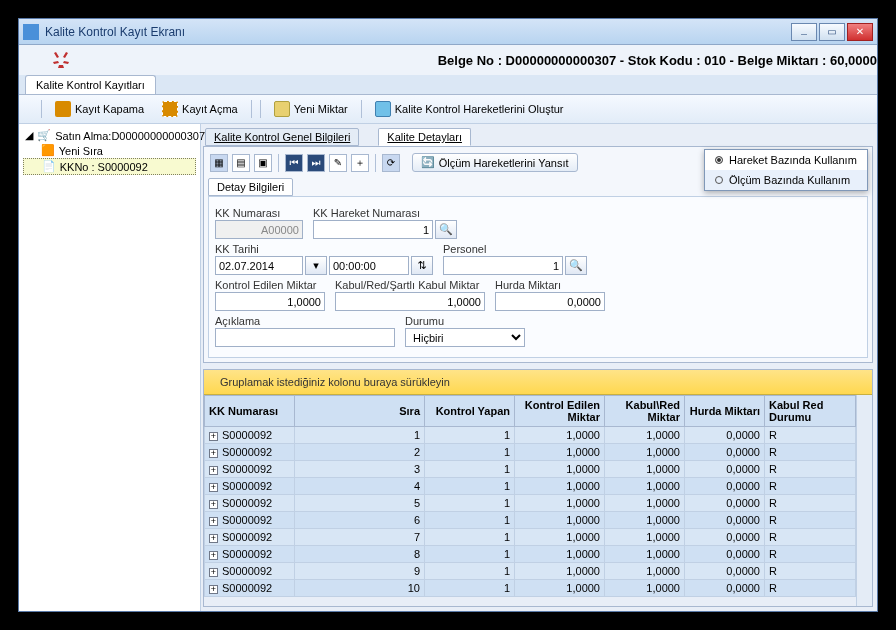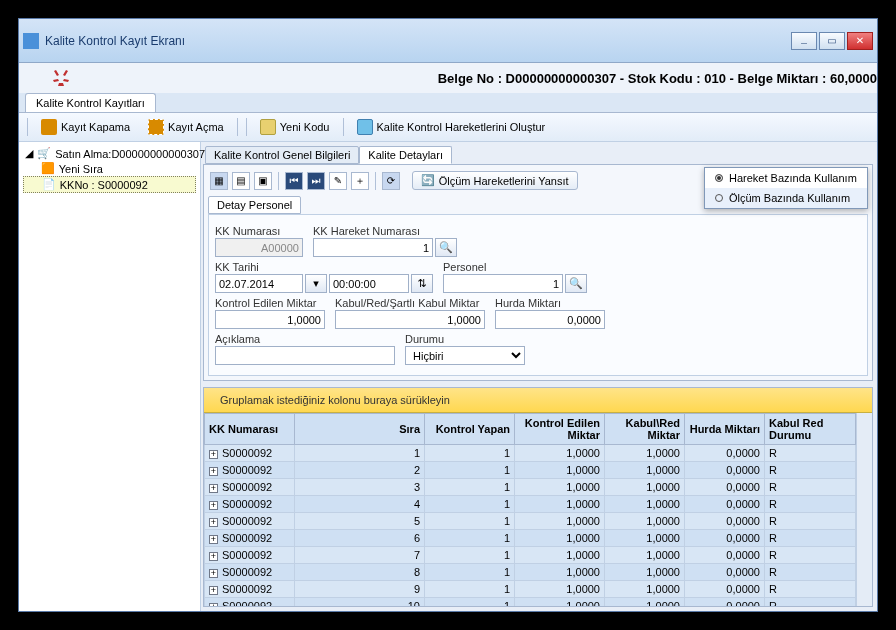--- a/index.html
+++ b/index.html
@@ -1,45 +1,45 @@
 <!DOCTYPE html>
 <html><head>
 <meta charset="utf-8">
 <style>
   * { box-sizing: border-box; margin: 0; padding: 0; font-family: Tahoma, sans-serif; font-size: 11px; }
   body { background: #000; padding: 18px; }
   .window { width: 860px; height: 594px; background: #e8eef7; border: 1px solid #5a7aa8; box-shadow: 0 6px 24px rgba(0,0,0,0.5); display: flex; flex-direction: column; }
-  .titlebar { height: 44px; background: linear-gradient(to bottom, #d4e4f7, #b8d4f0); border-bottom: 1px solid #8fa8c8; display: flex; align-items: center; padding: 0 4px; }
+  .titlebar { height: 26px; background: linear-gradient(to bottom, #d4e4f7, #b8d4f0); border-bottom: 1px solid #8fa8c8; display: flex; align-items: center; padding: 0 4px; }
   .titlebar .app-icon { width: 16px; height: 16px; background: #4a90d9; margin-right: 6px; }
   .titlebar .title { flex: 1; color: #1a3c6e; font-size: 12px; }
   .winbtns { display: flex; gap: 2px; }
   .winbtn { width: 26px; height: 18px; border: 1px solid #6a88b0; background: linear-gradient(to bottom,#f8fbff,#d0e0f0); display:flex;align-items:center;justify-content:center; font-size:10px; color:#2a4a7a;}
   .winbtn.close { background: linear-gradient(to bottom,#f08080,#d03030); color:#fff; border-color:#a02020;}
   .header-band { height: 30px; display:flex; align-items:center; justify-content:flex-end; background:#eef3fa; }
   .header-band span { font-weight: bold; font-size: 13px; color:#000; }
   .header-band .logo { position:absolute; left:30px; width:24px;height:24px; }
   .logo svg { width:24px;height:24px; }
   .tabstrip { display:flex; padding-left:6px; background:#dbe7f5; border-bottom:1px solid #a8b8d0; }
   .tab { padding:3px 10px; background:#eef3fa; border:1px solid #a8b8d0; border-bottom:none; margin-right:2px; border-radius:3px 3px 0 0;}
   .tab.active { background:#fff; }
-  .toolbar { display:flex; align-items:center; gap:4px; padding:3px 6px; background:linear-gradient(to bottom,#f5f9ff,#e2ecf8); border-bottom:1px solid #c0d0e4; }
+  .toolbar { display:flex; align-items:center; gap:4px; padding:3px 20px; background:linear-gradient(to bottom,#f5f9ff,#e2ecf8); border-bottom:1px solid #c0d0e4; }
   .tbtn { display:flex; align-items:center; gap:4px; padding:2px 6px; border:1px solid transparent; border-radius:2px; cursor:pointer; }
   .ico { width:16px; height:16px; display:inline-block; border-radius:2px;}
   .ico-lock { background:#d88a00; }
   .ico-unlock { background:#d88a00; border:1px dashed #fff;}
   .ico-back { background:#3ca03c; border-radius:50%; }
   .ico-doc { background:#e8d070; border:1px solid #b0a040;}
   .ico-doc2 { background:#70c0e8; border:1px solid #4080b0;}
   .body { flex:1; display:flex; overflow:hidden; }
   .tree { width:182px; border-right:1px solid #c0d0e4; background:#fff; padding:4px; }
   .tree-node { display:flex; align-items:center; gap:4px; padding:1px 2px; white-space:nowrap; }
   .tree-node.indent1 { padding-left:18px; }
   .tree-node.sel { background:#f8fad0; border:1px dotted #808060;}
   .main { flex:1; display:flex; flex-direction:column; overflow:hidden; padding:2px 4px 4px 2px; }
-  .subtabs { display:flex; gap:0; padding:2px 0 0 2px;}
+  .subtabs { display:flex; gap:19px; padding:2px 0 0 2px;text-decoration:underline;}
   .subtab { padding:2px 8px; border:1px solid #a8b8d0; background:#e4ecf6; border-radius:2px 2px 0 0;}
   .subtab.active { background:#fff; border-bottom-color:#fff;}
   .detailpanel { border:1px solid #a8b8d0; background:#f4f7fc; padding:4px; position:relative;}
   .icon-row { display:flex; align-items:center; gap:4px; padding:2px; }
   .icon-row .sq { width:18px;height:18px; border:1px solid #a8b8d0; background:#fff; display:flex;align-items:center;justify-content:center;font-size:10px;}
   .sep { width:1px; height:18px; background:#b0c0d8; margin:0 2px;}
   .reflect-btn { margin-left:8px; padding:2px 8px; border:1px solid #a8b8d0; background:linear-gradient(to bottom,#fff,#e4ecf6); border-radius:3px; display:flex;align-items:center;gap:4px;}
   .floatmenu { position:absolute; right:4px; top:2px; background:#fff; border:1px solid #8098b8; box-shadow:0 2px 6px rgba(0,0,0,0.3); width:164px; z-index:10;}
   .floatmenu .mitem { padding:4px 10px; display:flex;align-items:center;gap:6px;}
   .floatmenu .mitem.hover { background:#e8f0fb; }
@@ -99,21 +99,21 @@
         <span>Kayıt Kapama</span>
       </div>
     <div class="tbtn">
         <span class="ico ico-unlock"></span>
         <span>Kayıt Açma</span>
       </div>
     <span class="sep"></span>
     <span class="sep"></span>
     <div class="tbtn">
         <span class="ico ico-doc"></span>
-        <span>Yeni Kodu</span>
+        <span>Yeni Miktar</span>
       </div>
     <span class="sep"></span>
     <div class="tbtn">
         <span class="ico ico-doc2"></span>
         <span>Kalite Kontrol Hareketlerini Oluştur</span>
       </div>
   </div>
 
   <div class="body">
 
@@ -164,21 +164,21 @@
           <div class="sq">✎</div>
           <div class="sq">＋</div>
           <span class="sep"></span>
           <div class="sq" style="background:#c8d8f0;">⟳</div>
           <div class="reflect-btn">
             <span>🔄</span>
             <span>Ölçüm Hareketlerini Yansıt</span>
           </div>
         </div>
 
-        <div class="minitab">Detay Personel</div>
+        <div class="minitab">Detay Bilgileri</div>
 
         <div style="border:1px solid #c0d0e4;background:#fafcff;padding:6px;">
           <div class="form-row">
             <div class="fld">
                 <label>KK Numarası</label>
               <input readonly="" style="width: 88px; padding-left: 45px;" value="A0000001">
               </div>
             <div class="fld num-r">
                 <label>KK Hareket Numarası</label>
               <div style="display:flex;gap:2px;">

